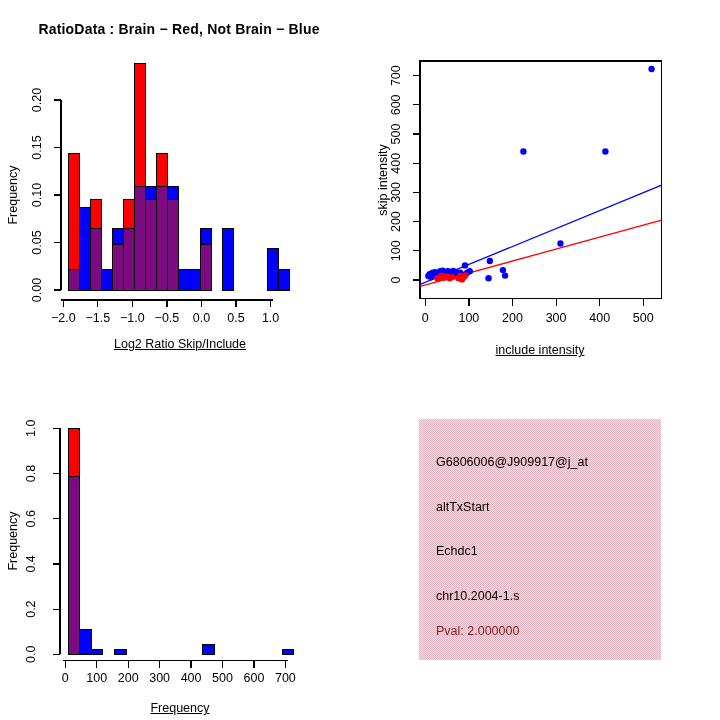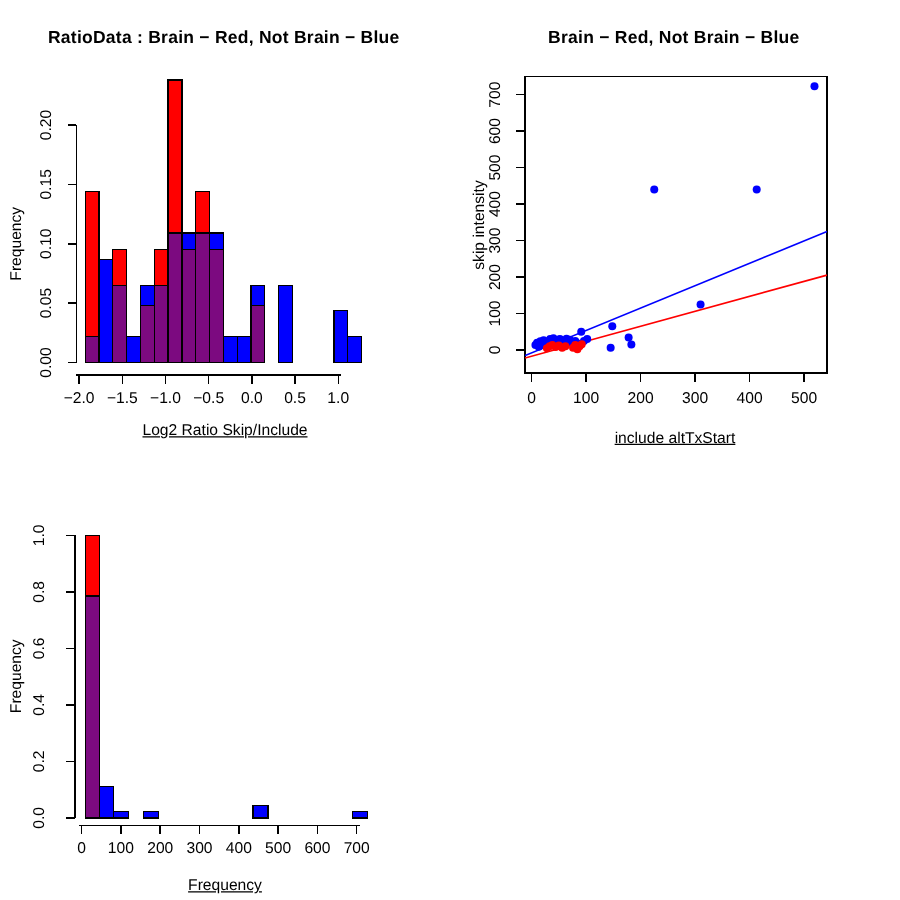--- a/index.html
+++ b/index.html
@@ -83,23 +83,22 @@
         <rect x="189.753" y="269.1" width="11.056000000000012" height="20.899999999999977" fill="#0000ff" stroke="#000000" stroke-width="1" shape-rendering="crispEdges"></rect>
         <rect x="200.809" y="228.25" width="11.056000000000012" height="61.75" fill="#0000ff" stroke="#000000" stroke-width="1" shape-rendering="crispEdges"></rect>
         <rect x="200.809" y="244.4" width="11.056000000000012" height="45.599999999999994" fill="#7c0a80" stroke="#000000" stroke-width="1" shape-rendering="crispEdges"></rect>
         <rect x="222.921" y="228.25" width="11.056000000000012" height="61.75" fill="#0000ff" stroke="#000000" stroke-width="1" shape-rendering="crispEdges"></rect>
         <rect x="267.145" y="248.2" width="11.05600000000004" height="41.80000000000001" fill="#0000ff" stroke="#000000" stroke-width="1" shape-rendering="crispEdges"></rect>
         <rect x="278.201" y="269.1" width="11.055999999999983" height="20.899999999999977" fill="#0000ff" stroke="#000000" stroke-width="1" shape-rendering="crispEdges"></rect>
       </svg>
   </section>
 
   <section class="panel" id="panel-tr">
-    <div class="chart-title">Brain − Red, Not Brain − Blue</div>
     <div class="axis-label ylab" style="left:23px;top:180px;">skip intensity</div>
-    <div class="axis-label xlab" style="left:180px;top:350px;">include altTxStart</div>
+    <div class="axis-label xlab" style="left:180px;top:350px;">include intensity</div>
     <svg class="plot" id="svg-scatter" viewBox="0 0 360 360">
         <rect x="60" y="61" width="241.7" height="237.5" fill="none" stroke="#000000" stroke-width="1.2" shape-rendering="crispEdges"></rect>
         <line x1="60" y1="280" x2="53" y2="280" stroke="#000000" stroke-width="1.2" shape-rendering="crispEdges"></line>
         <text x="40" y="280" text-anchor="middle" font-size="12.5" font-family="&quot;Liberation Sans&quot;,sans-serif" fill="#000000" transform="rotate(-90 40 280)">0</text>
         <line x1="60" y1="250.81" x2="53" y2="250.81" stroke="#000000" stroke-width="1.2" shape-rendering="crispEdges"></line>
         <text x="40" y="250.81" text-anchor="middle" font-size="12.5" font-family="&quot;Liberation Sans&quot;,sans-serif" fill="#000000" transform="rotate(-90 40 250.81)">100</text>
         <line x1="60" y1="221.62" x2="53" y2="221.62" stroke="#000000" stroke-width="1.2" shape-rendering="crispEdges"></line>
         <text x="40" y="221.62" text-anchor="middle" font-size="12.5" font-family="&quot;Liberation Sans&quot;,sans-serif" fill="#000000" transform="rotate(-90 40 221.62)">200</text>
         <line x1="60" y1="192.43" x2="53" y2="192.43" stroke="#000000" stroke-width="1.2" shape-rendering="crispEdges"></line>
         <text x="40" y="192.43" text-anchor="middle" font-size="12.5" font-family="&quot;Liberation Sans&quot;,sans-serif" fill="#000000" transform="rotate(-90 40 192.43)">300</text>
@@ -216,14 +215,23 @@
         <rect x="68.444" y="68.30000000000001" width="11.00399999999999" height="226" fill="#ff0000" stroke="#000000" stroke-width="1" shape-rendering="crispEdges"></rect>
         <rect x="68.444" y="116.89000000000001" width="11.00399999999999" height="177.41" fill="#7c0a80" stroke="#000000" stroke-width="1" shape-rendering="crispEdges"></rect>
         <rect x="79.448" y="269.44" width="11.632800000000003" height="24.860000000000014" fill="#0000ff" stroke="#000000" stroke-width="1" shape-rendering="crispEdges"></rect>
         <rect x="91.0808" y="289.32800000000003" width="11.632800000000003" height="4.97199999999998" fill="#0000ff" stroke="#000000" stroke-width="1" shape-rendering="crispEdges"></rect>
         <rect x="114.9752" y="289.32800000000003" width="11.632800000000003" height="4.97199999999998" fill="#0000ff" stroke="#000000" stroke-width="1" shape-rendering="crispEdges"></rect>
         <rect x="202.3784" y="284.356" width="11.94720000000001" height="9.944000000000017" fill="#0000ff" stroke="#000000" stroke-width="1" shape-rendering="crispEdges"></rect>
         <rect x="282.236" y="289.32800000000003" width="11.632800000000032" height="4.97199999999998" fill="#0000ff" stroke="#000000" stroke-width="1" shape-rendering="crispEdges"></rect>
       </svg>
   </section>
 
+  <section class="panel" id="panel-br">
+    <div class="info-box">
+      <div class="info-line" style="top:36px;">G6806006@J909917@j_at</div>
+      <div class="info-line" style="top:81px;">altTxStart</div>
+      <div class="info-line" style="top:125px;">Echdc1</div>
+      <div class="info-line" style="top:170px;">chr10.2004-1.s</div>
+      <div class="info-line pval" style="top:205px;">Pval: 2.000000</div>
+    </div>
+  </section>
 
 </div>
 
 </body></html>

